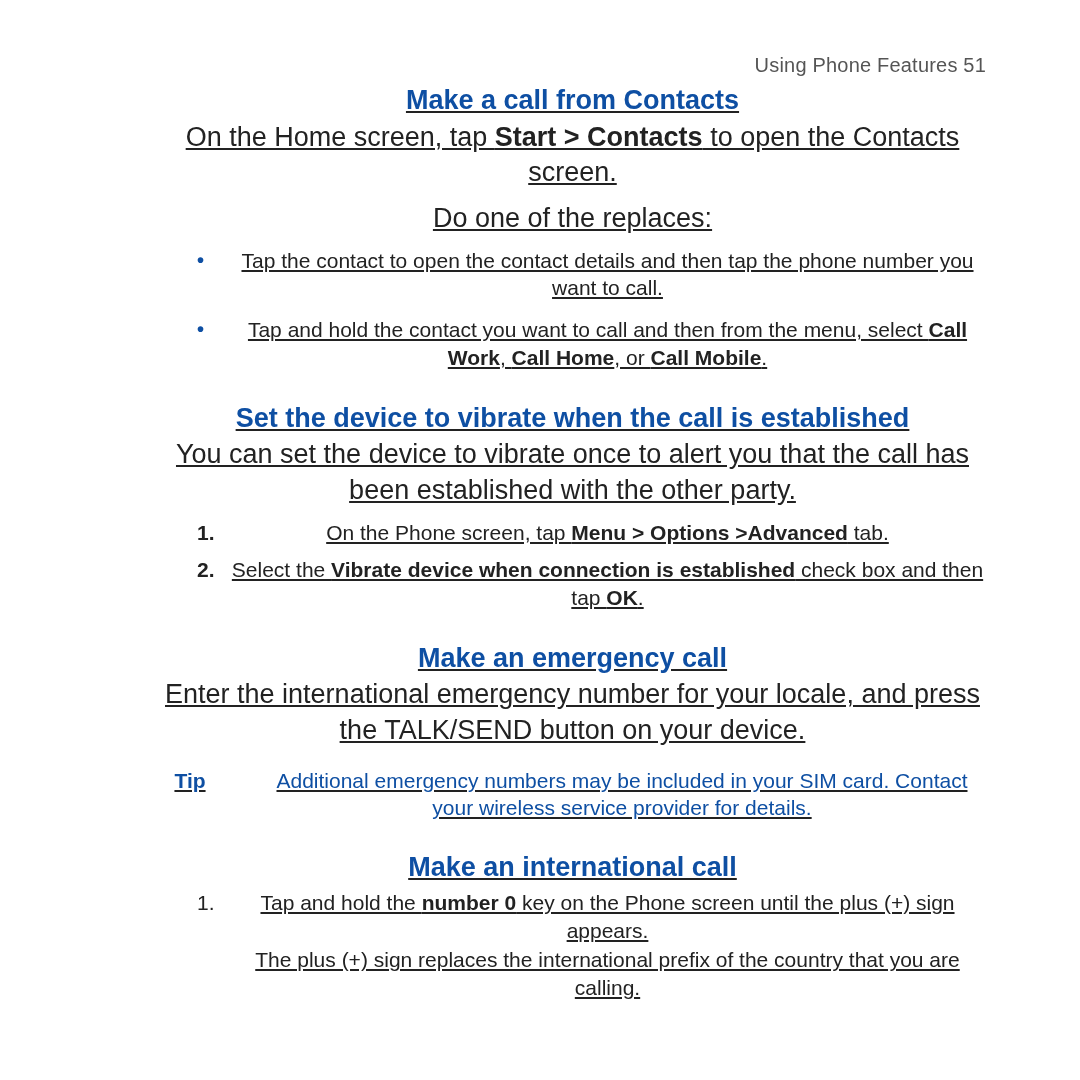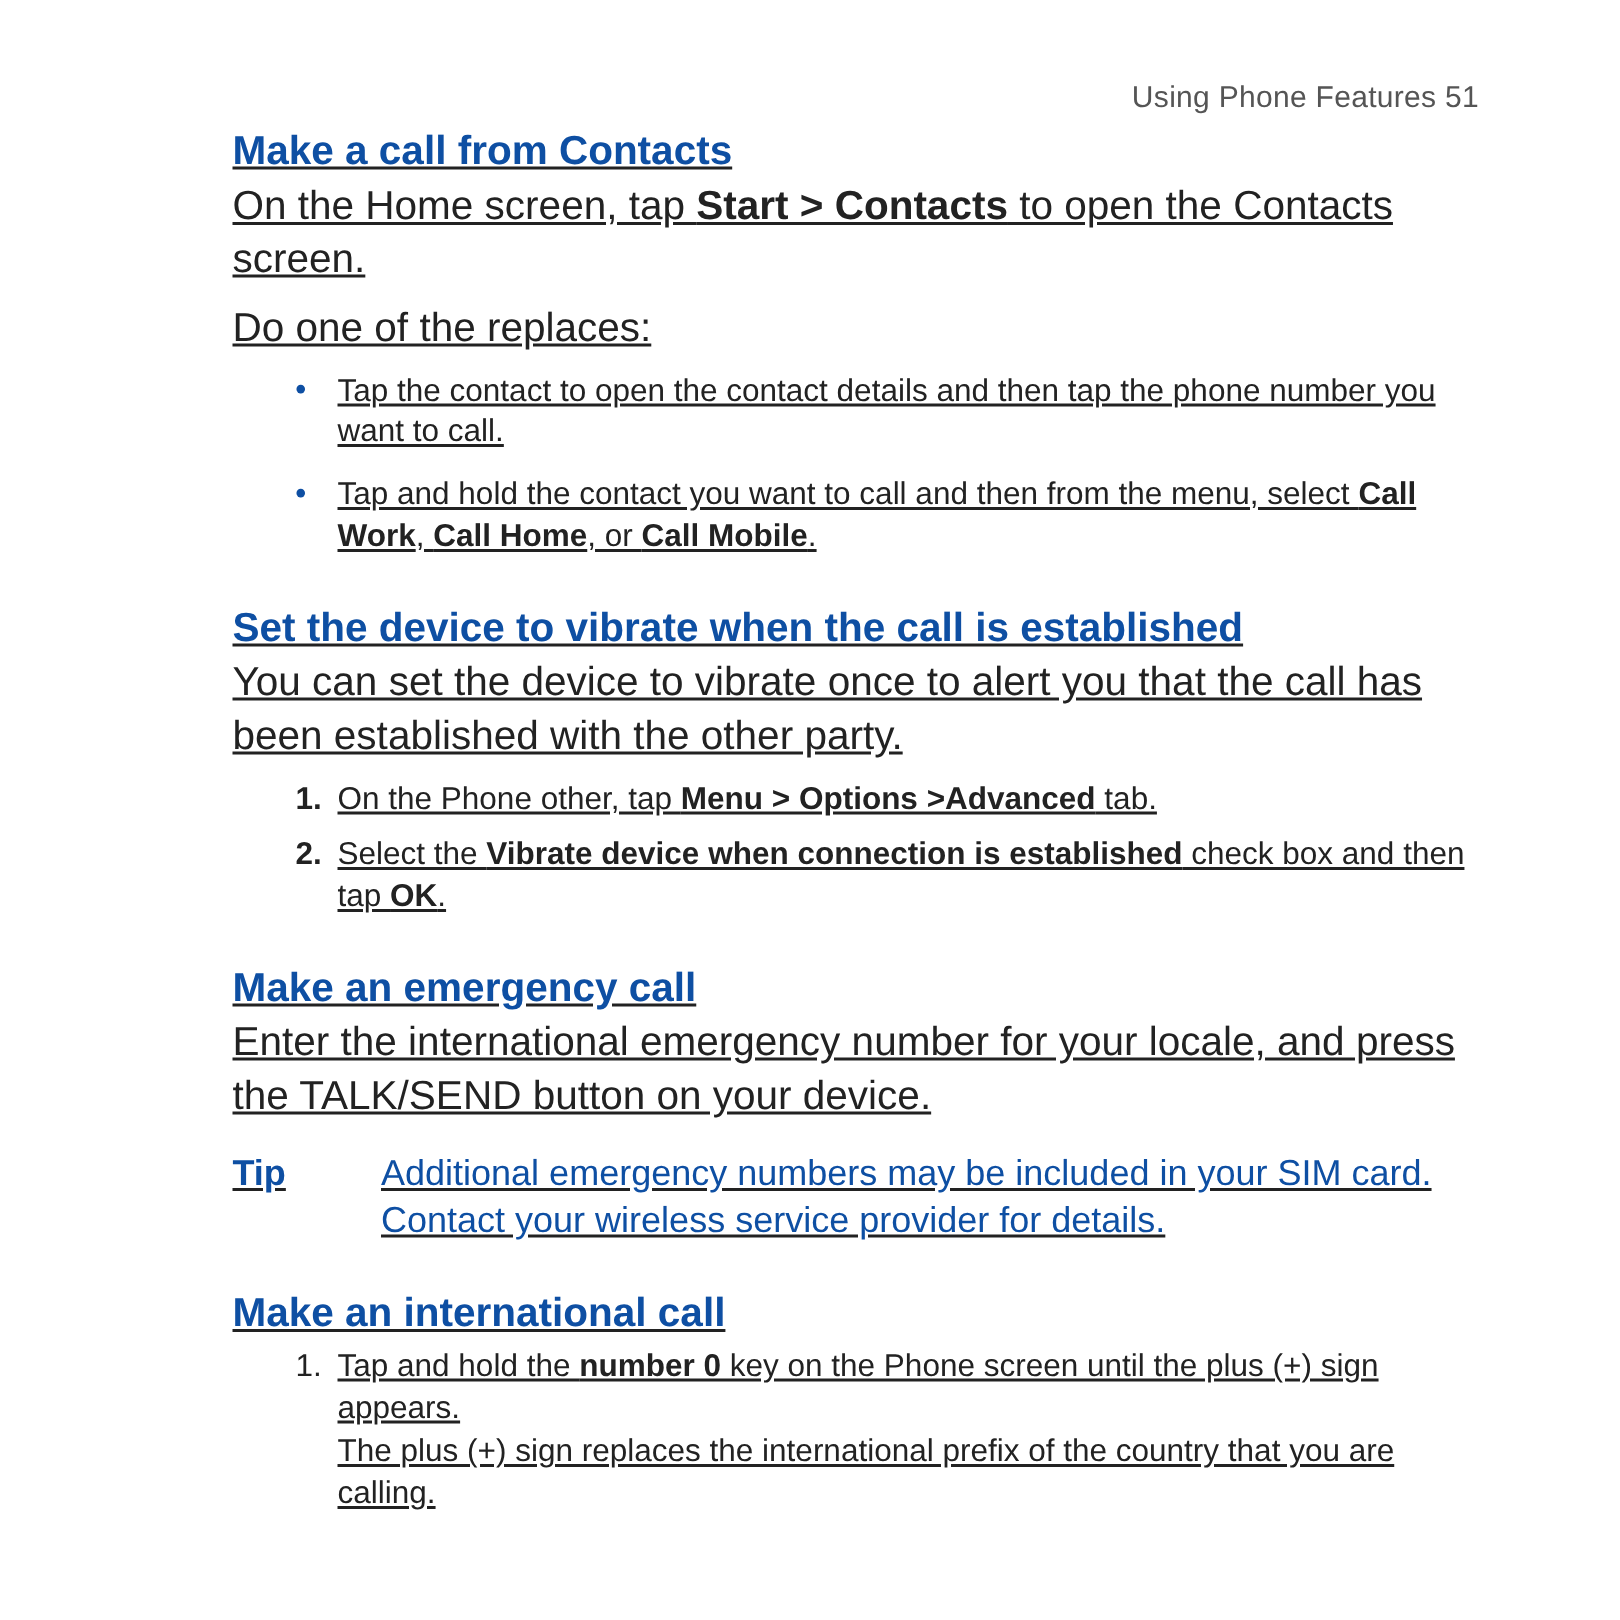--- a/index.html
+++ b/index.html
@@ -7,20 +7,21 @@
     width:1080px;height:1080px;
     background:#ffffff;
     font-family:"Segoe UI","Myriad Pro","Helvetica Neue",Arial,sans-serif;
     color:#222222;
   }
   .page{
     box-sizing:border-box;
     width:1080px;height:1080px;
     padding:54px 90px 40px 155px;
     position:relative;
+    text-align:center;
   }
   .running-head{
     position:absolute;
     top:54px;
     right:94px;
     font-size:20px;
     color:#555555;
     letter-spacing:.2px;
   }
   .section-heading{
@@ -82,21 +83,21 @@
   ol.numbered.plain-num > li::before{
     content:counter(step) ".";
     position:absolute;
     left:0;top:0;
     font-weight:400;
   }
   .tip-row{
     display:flex;
     margin-top:18px;
     color:#0e4fa3;
-    font-size:24px;
+    font-size:21px;
     line-height:1.3;
     gap:29px;
   }
   .tip-label{
     font-weight:700;
     width:70px;
     flex:0 0 70px;
   }
   .tip-body{flex:1;}
   .sub-note{
@@ -125,21 +126,21 @@
       </li>
     </ul>
   </div>
 
 
   <div class="block">
     <div class="section-heading">Set the device to vibrate when the call is established</div>
     <p class="body-text">You can set the device to vibrate once to alert you that the call has been established with the other party.</p>
     <ol class="numbered bold-num">
       <li>
-        <span>On the Phone other, tap </span><span class="bold">Menu &gt; Options &gt;Advanced</span><span> tab.</span>
+        <span>On the Phone screen, tap </span><span class="bold">Menu &gt; Options &gt;Advanced</span><span> tab.</span>
       </li>
       <li>
         <span>Select the </span><span class="bold">Vibrate device when connection is established</span><span> check box and then tap </span><span class="bold">OK</span><span>.</span>
       </li>
     </ol>
   </div>
 
   <div class="block">
     <div class="section-heading">Make an emergency call</div>
     <p class="body-text">Enter the international emergency number for your locale, and press the TALK/SEND button on your device.</p>

